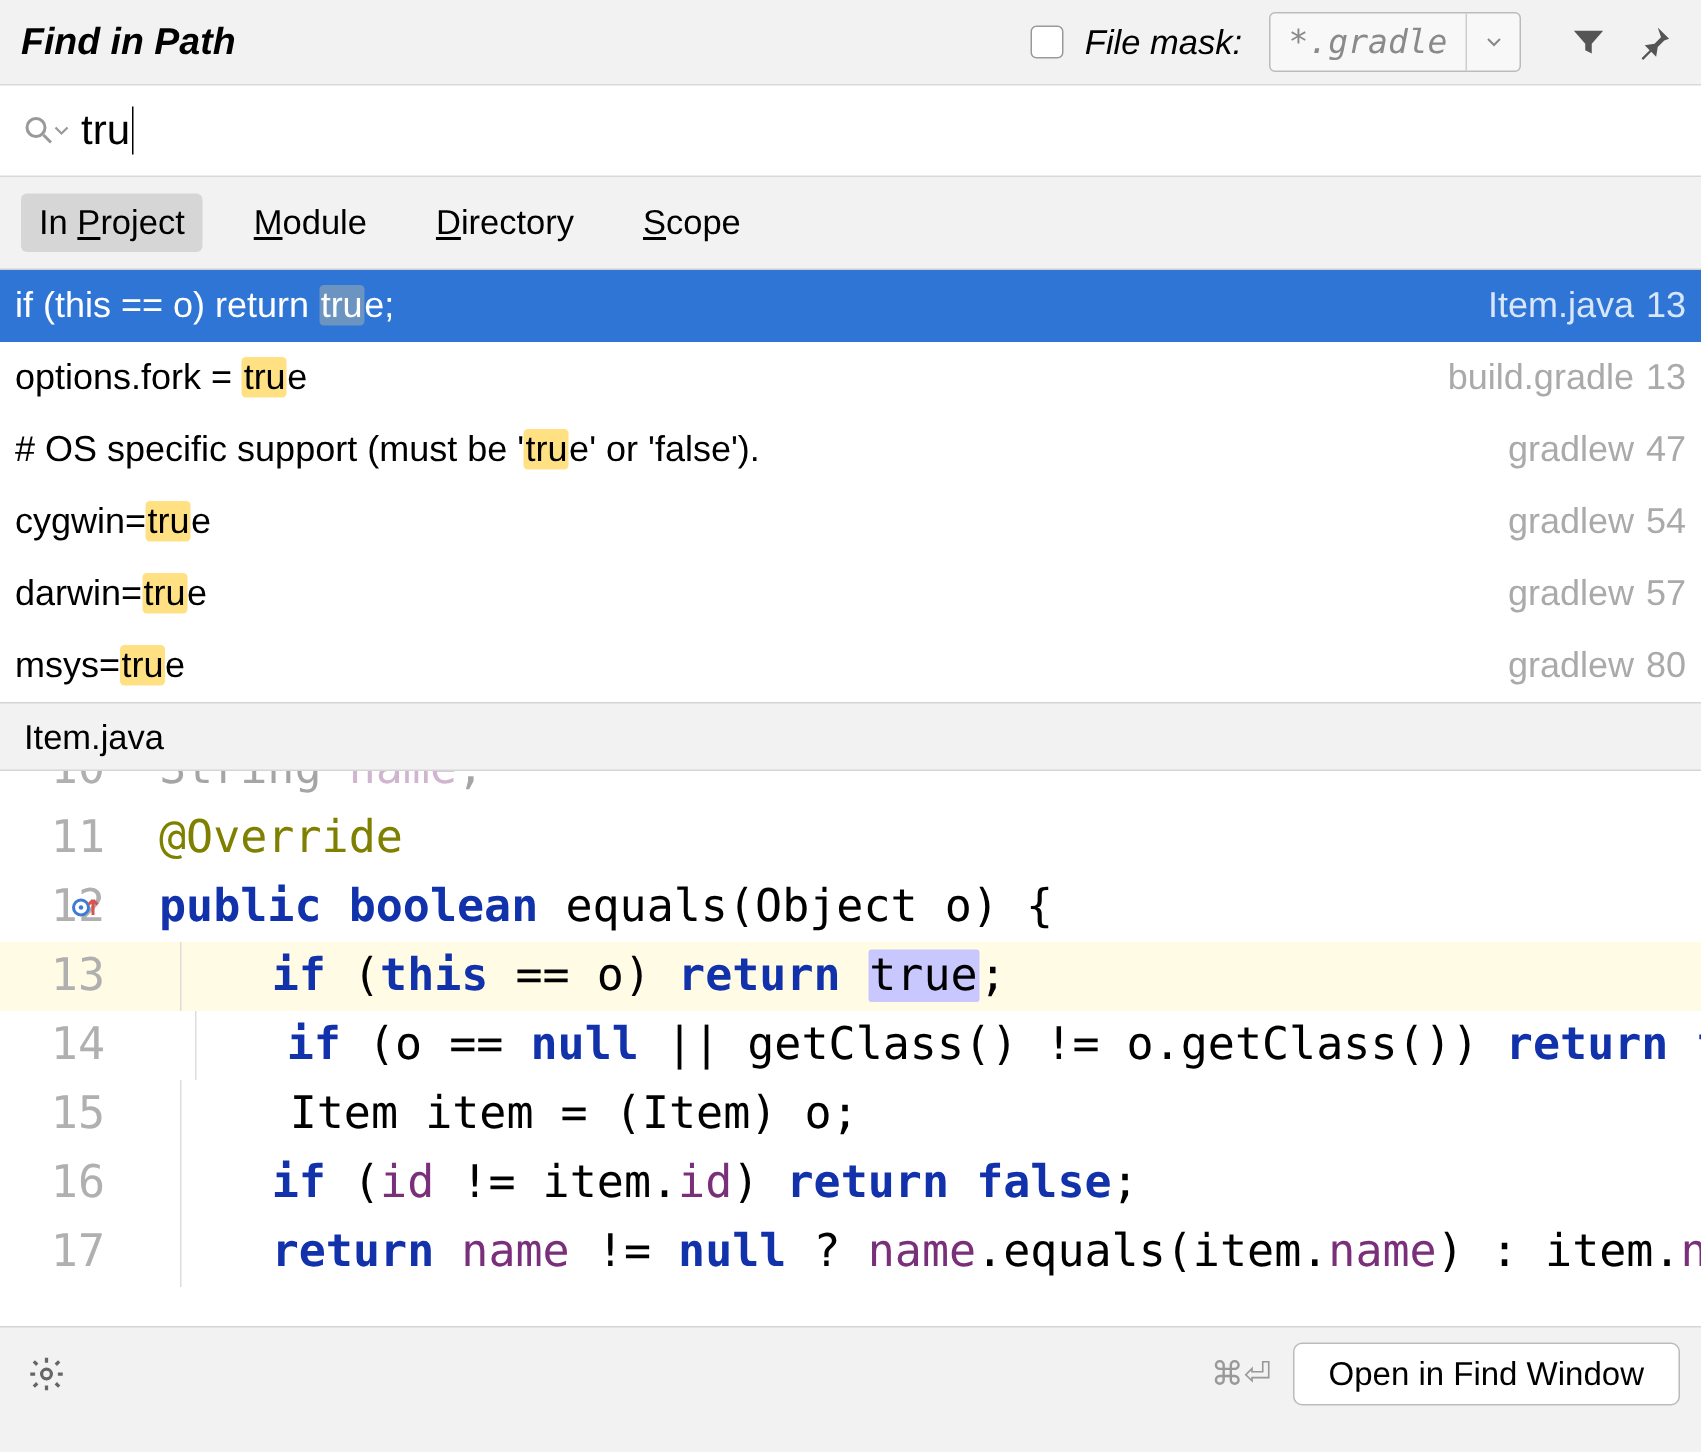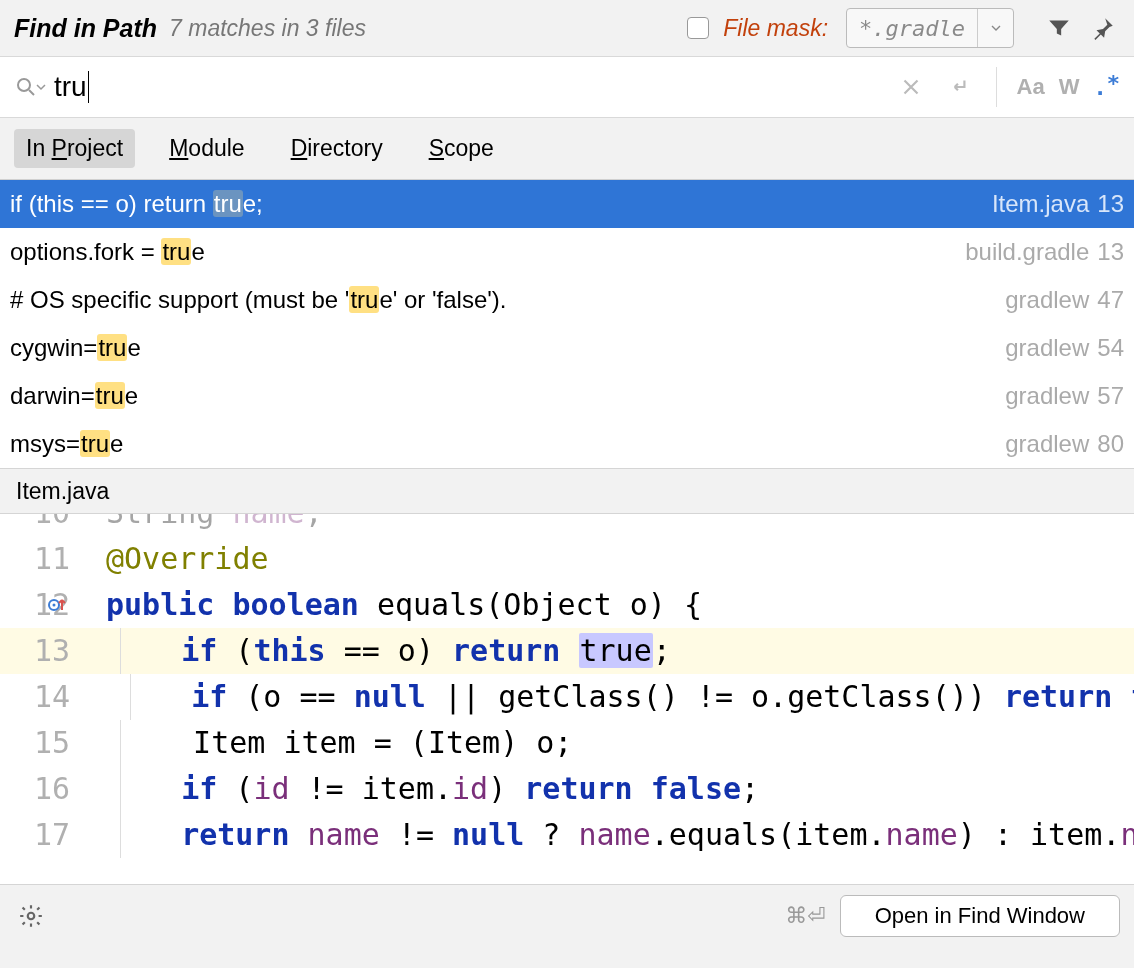--- a/index.html
+++ b/index.html
@@ -30,21 +30,21 @@
   }
   .spacer { flex: 1; }
   .checkbox {
     width: 22px; height: 22px;
     border: 1.5px solid #999;
     border-radius: 4px;
     background: #fff;
   }
   .file-mask-label {
     font-size: 23px;
-    color: #c2410c;
+    color: #000000;
     margin-left: 4px;
   }
   .dropdown {
     display: flex;
     align-items: center;
     border: 1px solid #bbb;
     border-radius: 4px;
     height: 40px;
     margin-left: 8px;
     background: #f8f8f8;
@@ -224,33 +224,32 @@
     align-items: center;
     padding: 0 14px;
     gap: 14px;
     background: #f2f2f2;
   }
   .btn {
     border: 1px solid #bbb;
     border-radius: 6px;
     background: #fff;
     height: 42px;
-    padding: 0 34px;
+    padding: 0 23px;
     font-size: 22px;
     display: flex; align-items: center;
     cursor: pointer;
   }
   .shortcut { color: #999; font-size: 22px; }
 </style>
 </head>
 <body>
 
 <div class="header">
   <span class="title">Find in Path</span>
-  <span class="subtitle">7 matches in 3 files</span>
   <span class="spacer"></span>
   <span class="checkbox"></span>
   <span class="file-mask-label">File mask:</span>
   <span class="dropdown">
     <span class="dd-text">*.gradle</span>
     <span class="dd-caret">
       <svg viewBox="0 0 24 24" width="16" height="16">
           <path d="M6 9l6 6 6-6" fill="none" stroke="#888" stroke-width="2"></path>
         </svg>
     </span>
@@ -274,40 +273,20 @@
         <path d="M15 15l5 5" stroke="#999" stroke-width="2"></path>
       </svg>
     <svg viewBox="0 0 10 10" width="10" height="10" style="margin-left:-2px;">
         <path d="M1 3l4 4 4-4" fill="none" stroke="#999" stroke-width="1.5"></path>
       </svg>
   </span>
   <span class="search-text">
     <span>tru</span>
       <span class="caret"></span>
   </span>
-  <div class="search-actions">
-    <span class="icon-btn" style="color:#bbb;">
-      <svg viewBox="0 0 24 24">
-          <path d="M6 6l12 12M18 6L6 18" stroke="#bbb" stroke-width="2" fill="none"></path>
-        </svg>
-    </span>
-    <span class="icon-btn" style="color:#bbb;">
-      <svg viewBox="0 0 24 24">
-          <path d="M17 6v6H8m0 0l3-3m-3 3l3 3" stroke="#bbb" stroke-width="2" fill="none"></path>
-        </svg>
-    </span>
-    <span class="sep-v"></span>
-    <span class="toggle">Aa</span>
-    <span class="toggle">W</span>
-    <span class="toggle active" style="font-family:Menlo,monospace; position:relative;">
-      <span style="position:relative;">
-        <span style="color:#3c7cd6;">.</span><span style="color:#3c7cd6; position:relative; top:-4px;">*</span>
-      </span>
-    </span>
-  </div>
 </div>
 
 <div class="tabs" id="tabs">
     <div class="tab selected">In <span class="mn">P</span>roject</div>
     <div class="tab"><span class="mn">M</span>odule</div>
     <div class="tab"><span class="mn">D</span>irectory</div>
     <div class="tab"><span class="mn">S</span>cope</div>
   </div>
 
 <div class="results" id="results">

